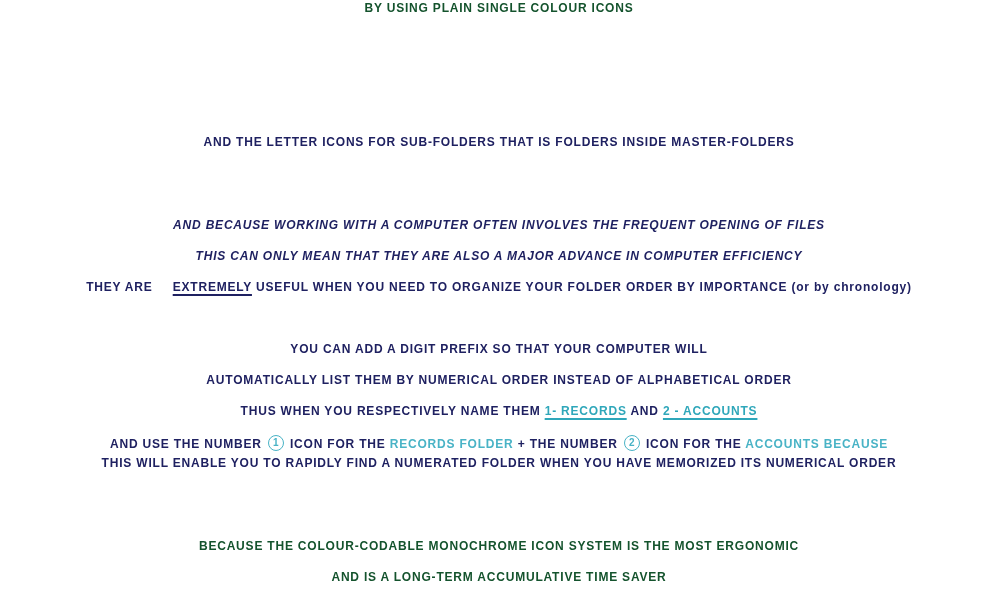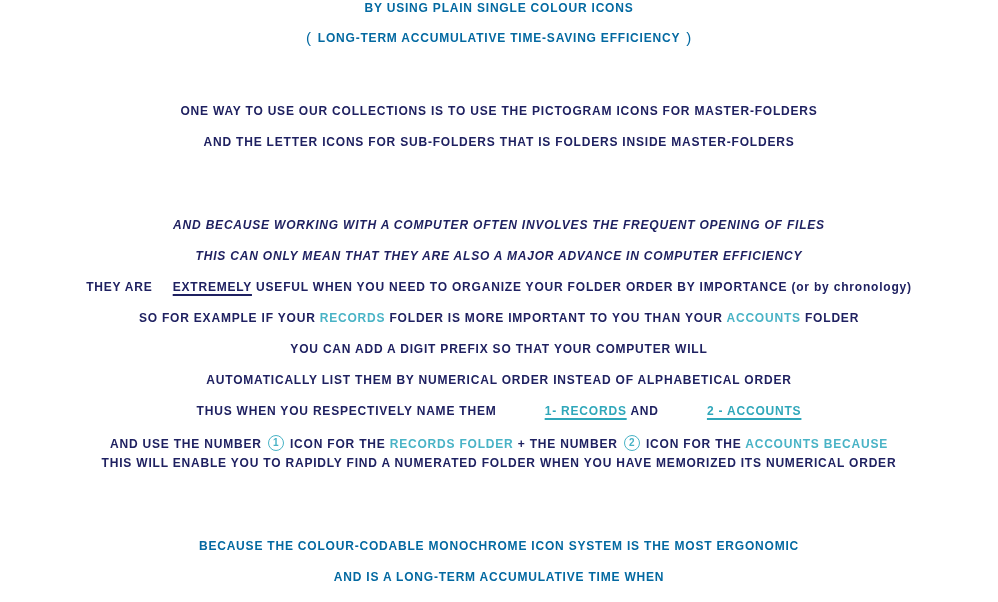--- a/index.html
+++ b/index.html
@@ -23,30 +23,29 @@
     position: absolute;
     left: 0;
     right: 0;
     text-align: center;
     font-weight: bold;
     font-size: 12px;
     letter-spacing: 0.8px;
     line-height: 15px;
     white-space: nowrap;
   }
-  .black { color: #0369a1; }
+  .black { color: #14532d; }
   .navy  { color: #1f2161; }
   .teal  { color: #49b3c6; }
   .teal-link {
     color: #2fa7ba;
     text-decoration: underline;
     text-decoration-thickness: 1.5px;
     text-underline-offset: 3px;
     cursor: pointer;
-    margin-left: 44px;
   }
   .italic { font-style: italic; }
   .u-navy {
     text-decoration: underline;
     text-decoration-thickness: 1.5px;
     text-underline-offset: 3px;
     margin-left: 16px;
   }
   .paren {
     font-weight: 400;
@@ -70,52 +69,45 @@
     background: #ffffff;
   }
 </style>
 </head>
 <body>
 
 <div class="page">
 
   <div class="line black" style="top:1px">BY USING PLAIN SINGLE COLOUR ICONS</div>
 
-  <div class="line black" style="top:30px">
-    <span class="paren">(</span><span>LONG-TERM ACCUMULATIVE TIME-SAVING EFFICIENCY</span><span class="paren">)</span>
-  </div>
 
-  <div class="line navy" style="top:104px">ONE WAY TO USE OUR COLLECTIONS IS TO USE THE PICTOGRAM ICONS FOR MASTER-FOLDERS</div>
 
   <div class="line navy" style="top:135px">AND THE LETTER ICONS FOR SUB-FOLDERS THAT IS FOLDERS INSIDE MASTER-FOLDERS</div>
 
 
   <div class="line navy italic" style="top:218px">AND BECAUSE WORKING WITH A COMPUTER OFTEN INVOLVES THE FREQUENT OPENING OF FILES</div>
 
   <div class="line navy italic" style="top:249px">THIS CAN ONLY MEAN THAT THEY ARE ALSO A MAJOR ADVANCE IN COMPUTER EFFICIENCY</div>
 
   <div class="line navy" style="top:280px">
     <span>THEY ARE </span><span class="u-navy">EXTREMELY</span><span> USEFUL WHEN YOU NEED TO ORGANIZE YOUR FOLDER ORDER BY IMPORTANCE (or by chronology)</span>
   </div>
 
-  <div class="line navy" style="top:311px">
-    <span>SO FOR EXAMPLE IF YOUR </span><span class="teal">RECORDS</span><span> FOLDER IS MORE IMPORTANT TO YOU THAN YOUR </span><span class="teal">ACCOUNTS</span><span> FOLDER</span>
-  </div>
 
   <div class="line navy" style="top:342px">YOU CAN ADD A DIGIT PREFIX SO THAT YOUR COMPUTER WILL</div>
 
   <div class="line navy" style="top:373px">AUTOMATICALLY LIST THEM BY NUMERICAL ORDER INSTEAD OF ALPHABETICAL ORDER</div>
 
   <div class="line navy" style="top:404px">
     <span>THUS WHEN YOU RESPECTIVELY NAME THEM </span><span class="teal-link">1- RECORDS</span><span> AND </span><span class="teal-link">2 - ACCOUNTS</span>
   </div>
 
   <div class="line navy" style="top:435px">
     <span>AND USE THE NUMBER </span><span class="num-icon">1</span><span> ICON FOR THE </span><span class="teal">RECORDS FOLDER</span><span> + THE NUMBER </span><span class="num-icon">2</span><span> ICON FOR THE </span><span class="teal">ACCOUNTS BECAUSE</span>
   </div>
 
   <div class="line navy" style="top:456px">THIS WILL ENABLE YOU TO RAPIDLY FIND A NUMERATED FOLDER WHEN YOU HAVE MEMORIZED ITS NUMERICAL ORDER</div>
 
   <div class="line black" style="top:539px">BECAUSE THE COLOUR-CODABLE MONOCHROME ICON SYSTEM IS THE MOST ERGONOMIC</div>
 
-  <div class="line black" style="top:570px">AND IS A LONG-TERM ACCUMULATIVE TIME WHEN</div>
+  <div class="line black" style="top:570px">AND IS A LONG-TERM ACCUMULATIVE TIME SAVER</div>
 
 </div>
 
 </body></html>

